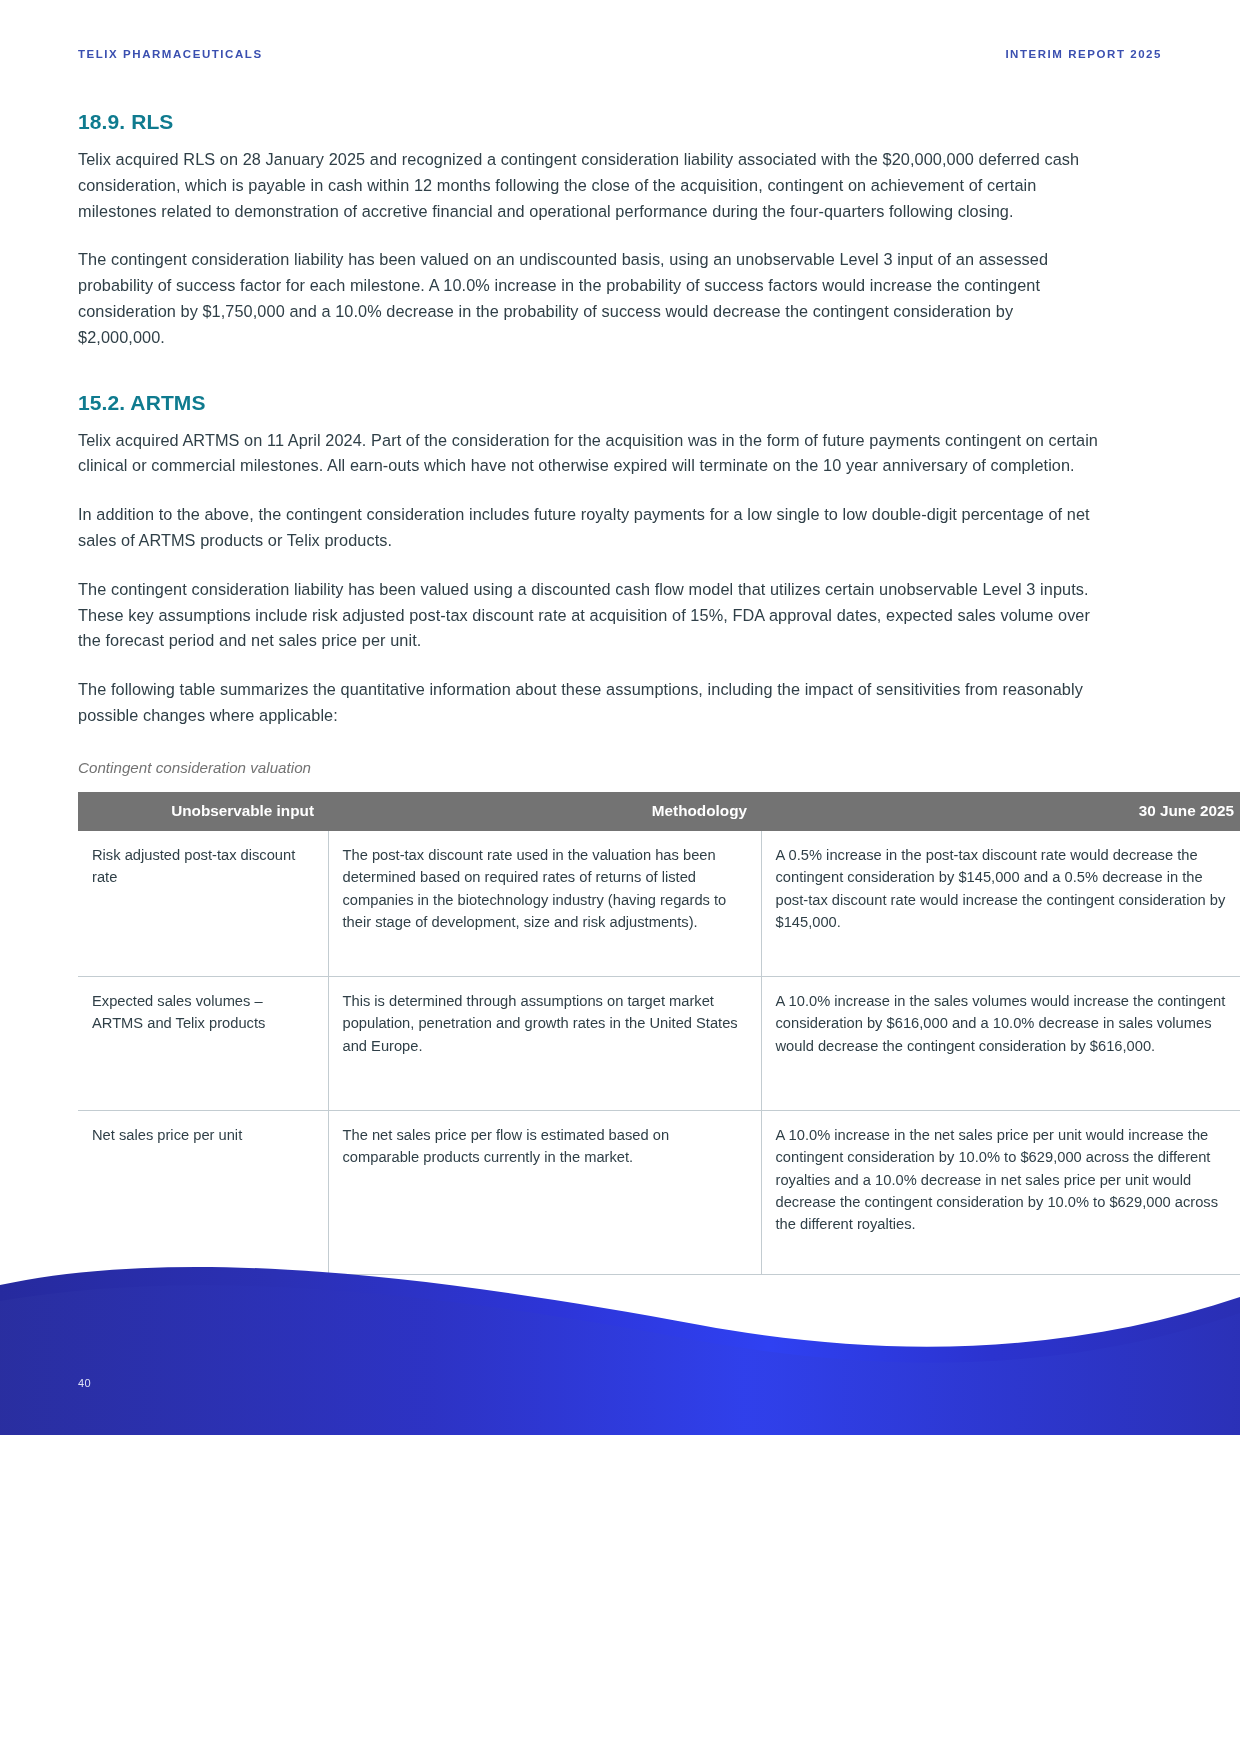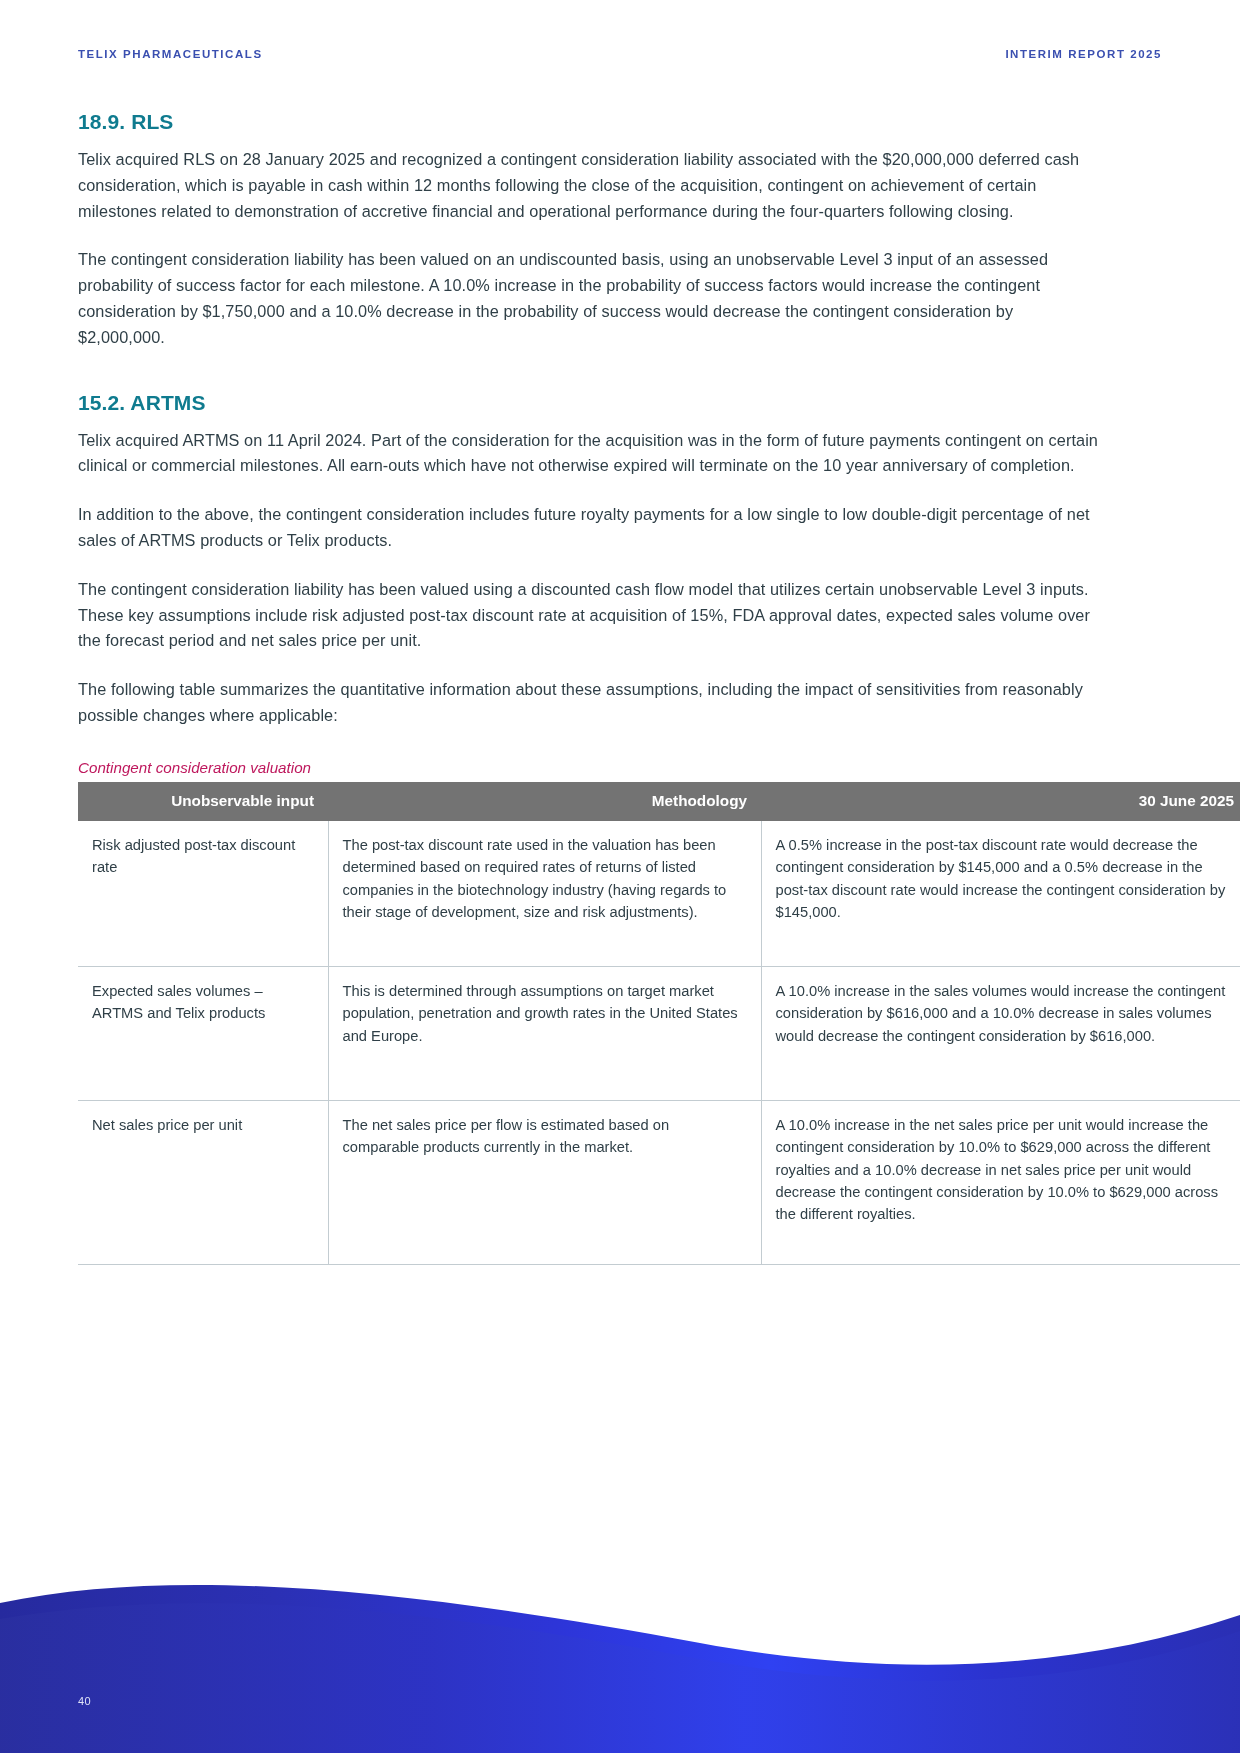--- a/index.html
+++ b/index.html
@@ -8,21 +8,21 @@
     background: #ffffff;
   }
   body {
     font-family: "Liberation Sans", sans-serif;
     color: #2c3e44;
   }
 
   .page {
     position: relative;
     width: 1240px;
-    height: 1753px;
+    height: 1435px;
     background: #ffffff;
     overflow: hidden;
     box-sizing: border-box;
   }
 
   
   .run-header {
     position: absolute;
     top: 48px;
     left: 78px;
@@ -65,22 +65,22 @@
     color: #2f3f47;
     margin: 0 0 23px 0;
     max-width: 1020px;
     letter-spacing: 0.005em;
   }
   p.body-para.tight { margin-bottom: 22px; }
 
   .table-caption {
     font-size: 15.2px;
     font-style: italic;
-    color: #be185d;
-    margin: 30px 0 6px 0;
+    color: #737373;
+    margin: 30px 0 16px 0;
   }
 
   
   table.cc-table {
     border-collapse: collapse;
     width: 1086px;
     table-layout: fixed;
   }
   table.cc-table thead th {
     background: #737373;

